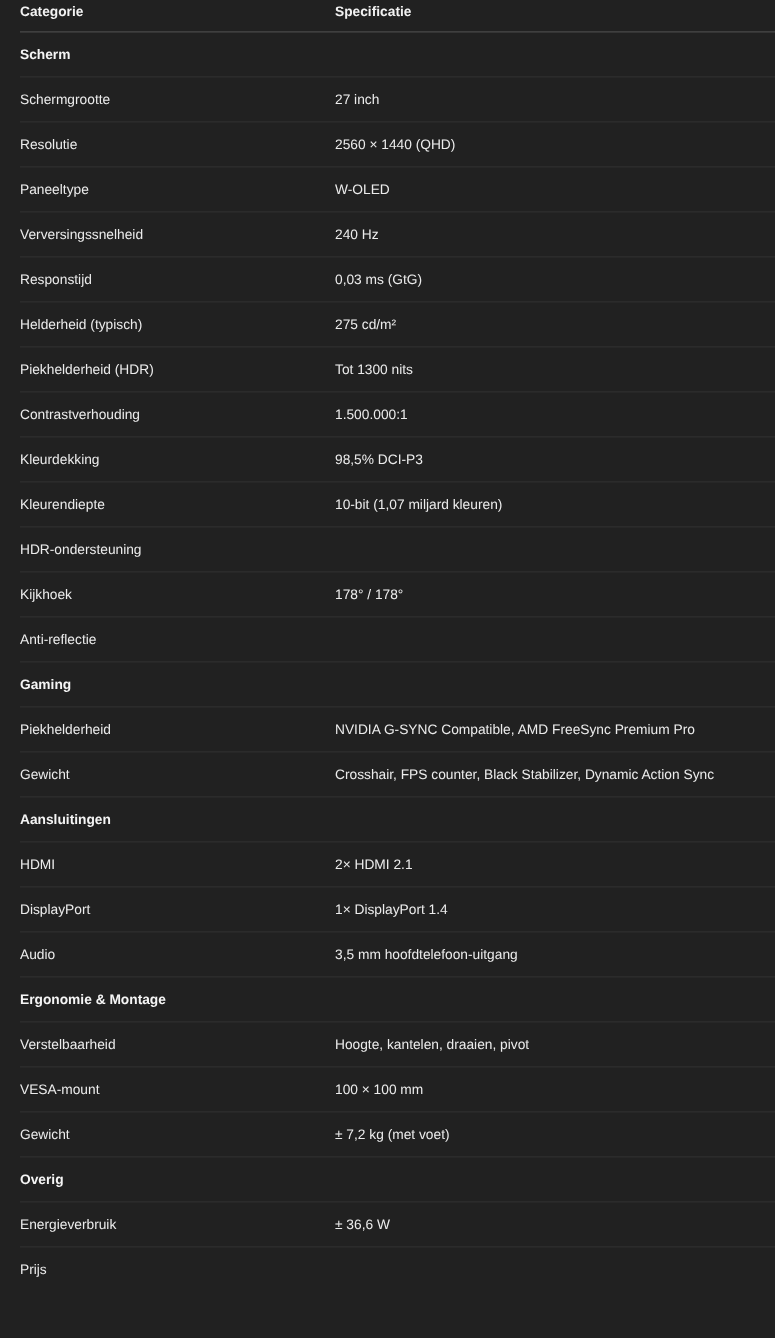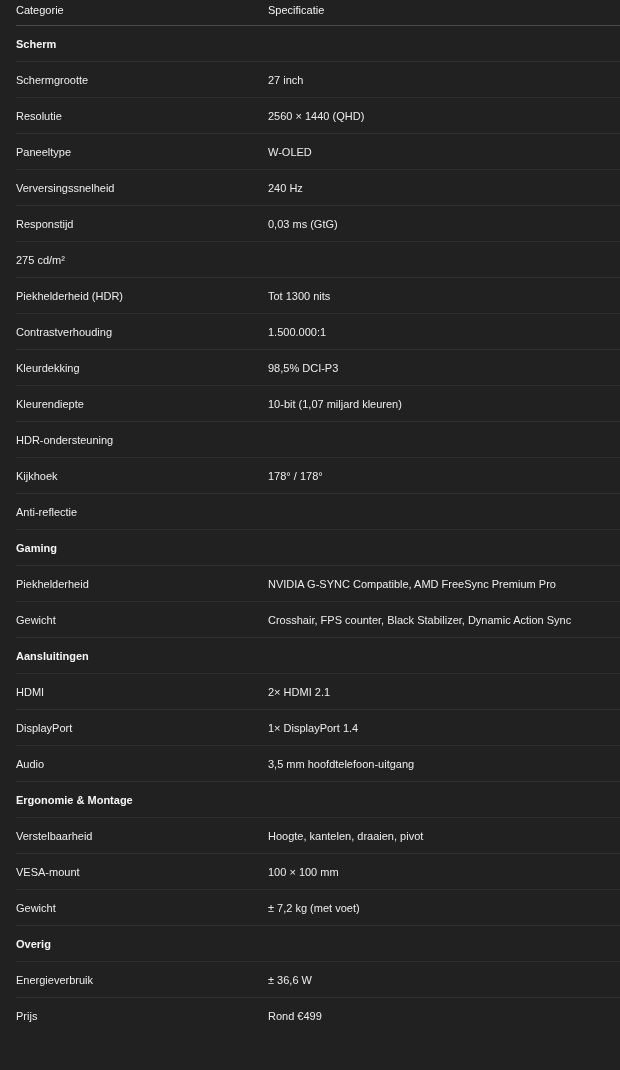--- a/index.html
+++ b/index.html
@@ -28,21 +28,21 @@
     box-sizing: border-box;
     border-bottom: 1px solid #2f2f2f;
     height: 36px;
   }
   .row.header {
     height: 26px;
     border-bottom: 1px solid #4a4a4a;
     align-items: flex-start;
     padding-top: 4px;
   }
-  .row.header .cell { font-weight: normal; color: #f2f2f2; }
+  .row.header .cell { font-weight: bold; color: #f2f2f2; }
   .row.section .cell { font-weight: bold; color: #f5f5f5; }
   .row:last-child { border-bottom: none; }
   .cell.cat {
     width: 252px;
     flex: 0 0 252px;
   }
   .cell.spec {
     flex: 1 1 auto;
   }
 </style>
@@ -73,20 +73,21 @@
       </div>
       <div class="row">
         <div class="cell cat">Verversingssnelheid</div>
         <div class="cell spec">240 Hz</div>
       </div>
       <div class="row">
         <div class="cell cat">Responstijd</div>
         <div class="cell spec">0,03 ms (GtG)</div>
       </div>
       <div class="row">
+        <div class="cell cat">Helderheid (typisch)</div>
         <div class="cell spec">275 cd/m²</div>
       </div>
       <div class="row">
         <div class="cell cat">Piekhelderheid (HDR)</div>
         <div class="cell spec">Tot 1300 nits</div>
       </div>
       <div class="row">
         <div class="cell cat">Contrastverhouding</div>
         <div class="cell spec">1.500.000:1</div>
       </div>
@@ -155,16 +156,15 @@
       <div class="row section">
         <div class="cell cat">Overig</div>
         <div class="cell spec"></div>
       </div>
       <div class="row">
         <div class="cell cat">Energieverbruik</div>
         <div class="cell spec">± 36,6 W</div>
       </div>
       <div class="row">
         <div class="cell cat">Prijs</div>
-        <div class="cell spec">Rond €499</div>
       </div>
     </div>
 </div>
 
 </body></html>

